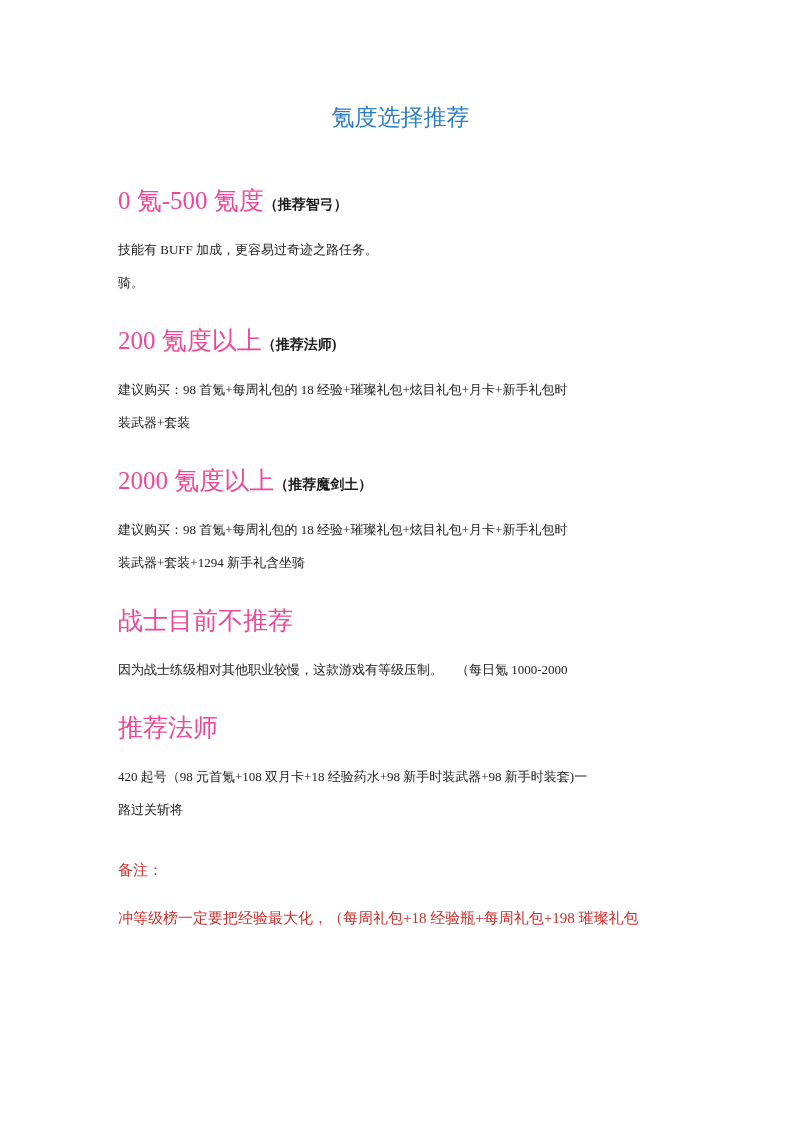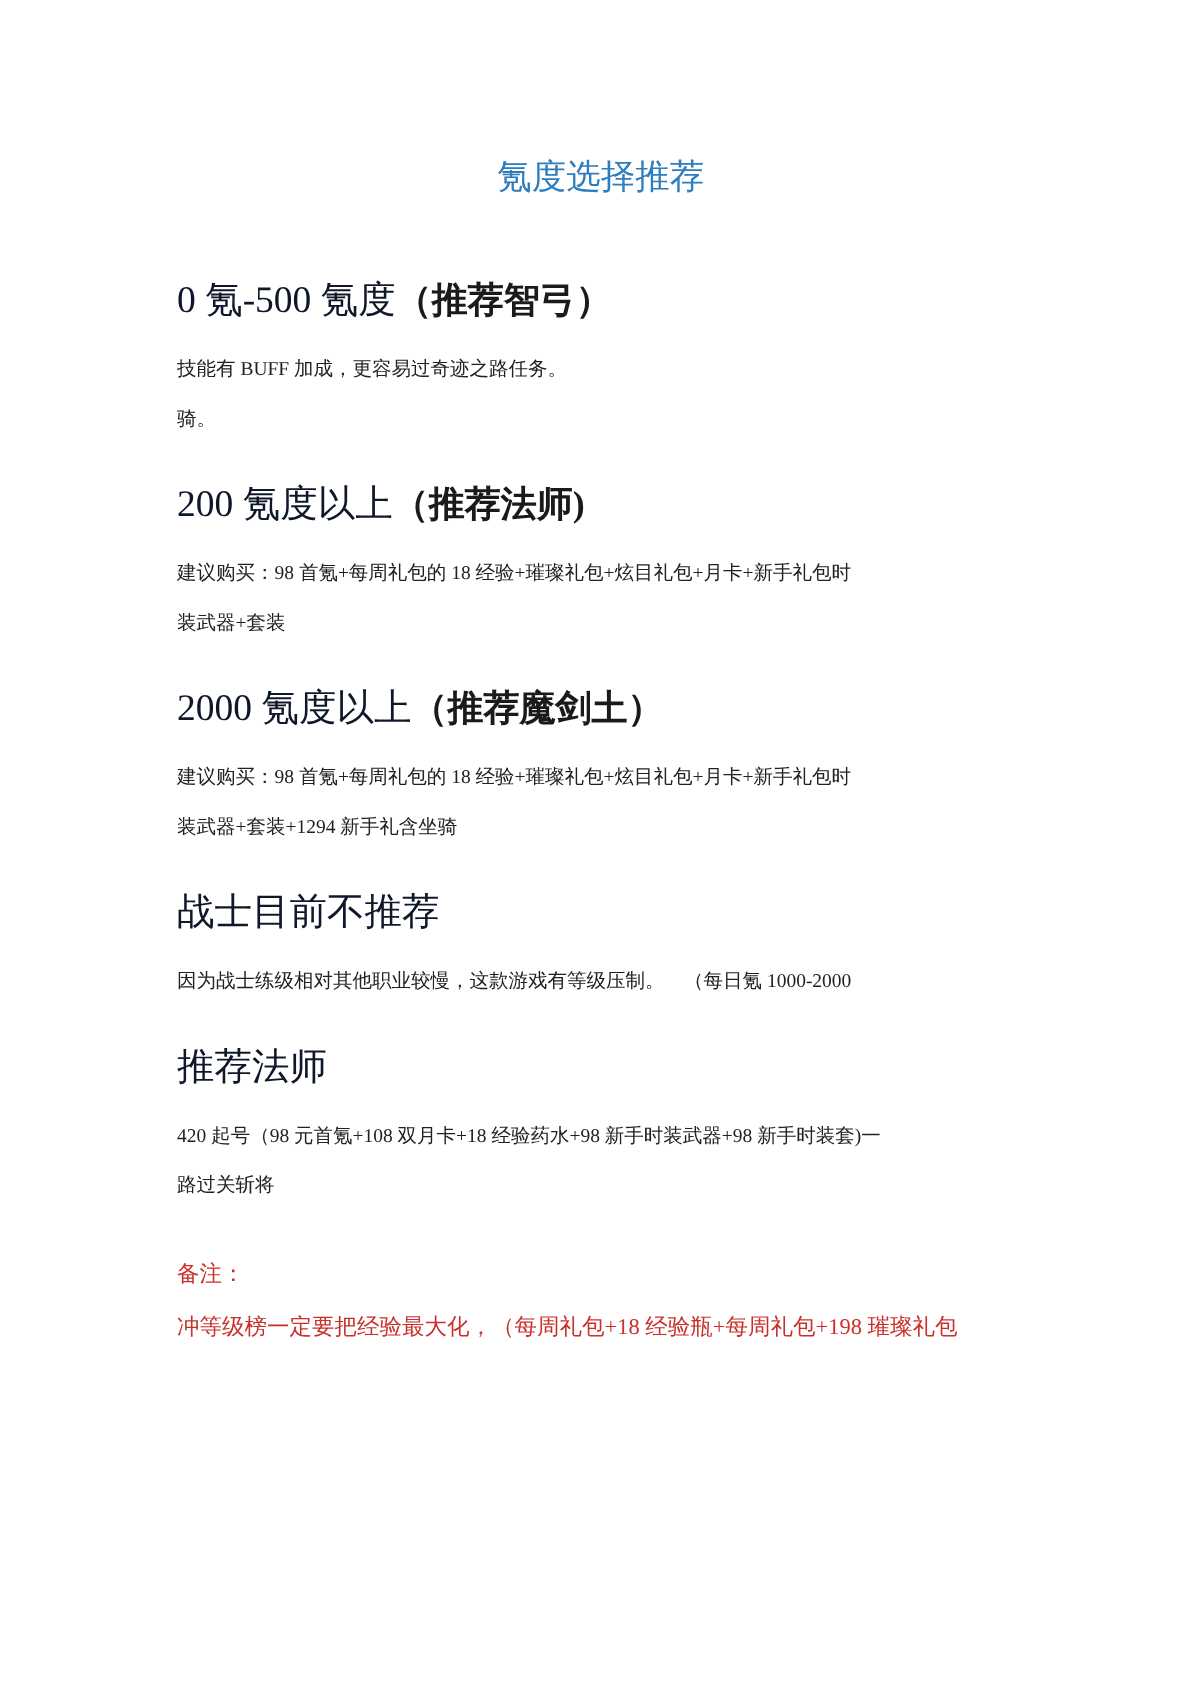--- a/index.html
+++ b/index.html
@@ -31,41 +31,41 @@
   .section h2.heading {
     margin: 26px 0 12px 0;
     font-size: 25px;
     line-height: 32px;
     font-weight: 400;
   }
   .section:first-of-type h2.heading {
     margin-top: 45px;
   }
   .heading .heading-red {
-    color: #0f172a;
+    color: #ec4899;
     text-align: center;
   }
   .heading .heading-suffix {
     color: #1a1a1a;
-    font-size: 24px;
+    font-size: 14px;
     font-weight: 700;
   }
   .body-line {
     font-size: 13px;
     line-height: 33px;
     color: #212121;
   }
   .note {
     margin-top: 31px;
     color: #c9302c;
   }
   .note-label {
     font-size: 15px;
     line-height: 26px;
-    margin-bottom: 6px;
+    margin-bottom: 19px;
     font-weight: 400;
   }
   .note-line {
     font-size: 15px;
     line-height: 33px;
   }
 </style>
 </head>
 <body>
 

